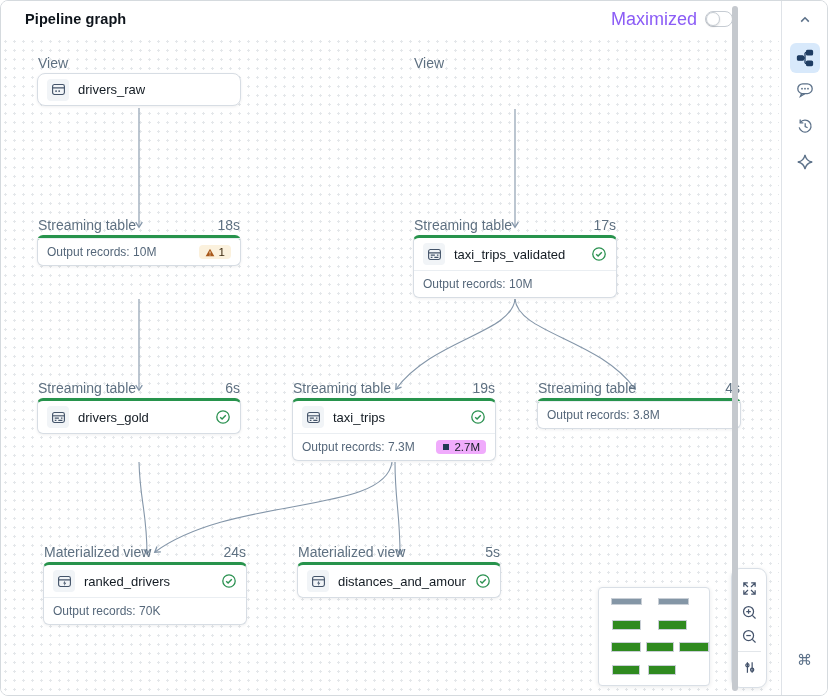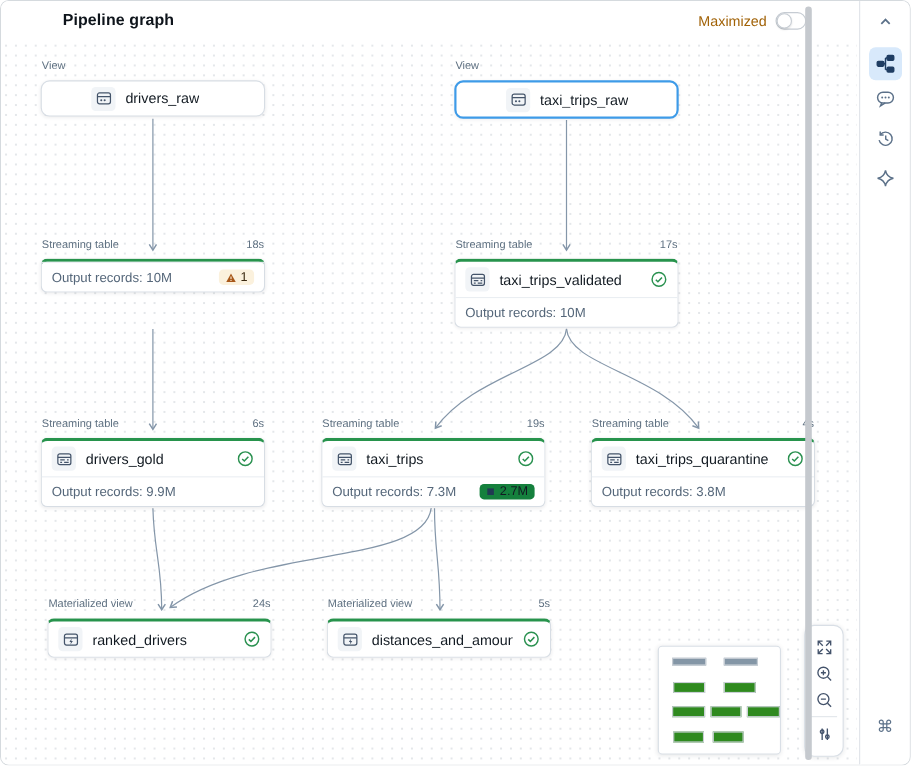--- a/index.html
+++ b/index.html
@@ -10,58 +10,58 @@
           border:1px solid #d5dade; border-radius:8px; overflow:hidden; }
 
   
   .canvas { position:absolute; top:0; left:0; width:782px; height:696px; background:#fff; }
   .dots   { position:absolute; top:36px; left:0; right:4px; bottom:0;
             background-image:radial-gradient(circle,#e4e7ea 1px,transparent 1.2px);
             background-size:9px 9px; }
 
   .canvas-header { position:absolute; top:0; left:0; right:0; height:36px;
                    display:flex; align-items:center; justify-content:space-between;
-                   padding:0 16px 0 24px; z-index:5;margin-left:32px; }
+                   padding:0 16px 0 24px; z-index:5; }
   .page-title { font-size:14.5px; font-weight:700; color:#0e141b; letter-spacing:.1px; }
   .max-wrap { display:flex; align-items:center; gap:8px; margin-right:34px; }
-  .max-label { font-size:13px; color:#a16207; }
+  .max-label { font-size:18px; color:#8b5cf6; }
   .toggle { position:relative; width:28px; height:16px; border-radius:9px;
             background:#fff; border:1px solid #c6ccd3; cursor:pointer; }
   .toggle .knob { position:absolute; left:0px; top:0px; width:14px; height:14px;
             border-radius:50%; background:#fff; border:1px solid #c6ccd3;
             box-shadow:0 1px 2px rgba(0,0,0,.12); }
 
   .scroll-thumb { position:absolute; right:45px; top:5px; width:6px; height:685px;
                   background:#c5c9ce; border-radius:3px; z-index:6; }
 
   
   svg.edges { position:absolute; top:0; left:0; pointer-events:none; z-index:1; }
 
   
   .node-group { position:absolute; width:204px; z-index:2; }
   .meta-row { display:flex; justify-content:space-between; align-items:baseline;
-              font-size:10px; color:#5e7081; margin-bottom:4px; padding:0 1px; height:14px; }
+              font-size:14px; color:#5e7081; margin-bottom:4px; padding:0 1px; height:14px; }
   .node { background:#fff; border:1px solid #d7dde4; border-radius:6px;
           box-shadow:0 1px 3px rgba(25,35,45,.07); cursor:pointer; }
   .node.success { border-top:3px solid #27934c; }
-  .node.view { border-radius:8px;padding-left:36px; }
+  .node.view { border-radius:8px; }
   .node.selected { border:2px solid #3e9be8; }
   .nhead { display:flex; align-items:center; gap:9px; padding:5px 9px; height:32px; }
   .node.view .nhead { height:31px; }
   .nicon { width:22px; height:22px; border-radius:4px; background:#f1f4f7;
            display:flex; align-items:center; justify-content:center; flex:0 0 auto; }
   .nname { font-size:13px; color:#121a22; white-space:nowrap; overflow:hidden; }
   .ncheck { margin-left:auto; display:flex; flex:0 0 auto; }
   .nfoot { border-top:1px solid #eaeef2; padding:4px 9px; height:27px;
            display:flex; align-items:center; justify-content:space-between;
            font-size:12px; color:#55677a; }
   .badge { display:flex; align-items:center; gap:4px; border-radius:4px;
            padding:1px 6px; font-size:11.5px; cursor:pointer; }
   .badge.warn { background:#fbf1dd; color:#3a280f; }
-  .badge.metric { background:#15803d; color:#121a22; }
+  .badge.metric { background:#f0abfc; color:#121a22; }
 
   
   .minimap { position:absolute; left:597px; top:586px; width:112px; height:99px;
              background:#fff; border:1px solid #d9dfe6; border-radius:4px;
              box-shadow:0 1px 4px rgba(25,35,45,.10); z-index:4; }
   .mmbar { position:absolute; border:1px solid #c9cfd6; }
   .mmbar.gray  { background:#8496a6; }
   .mmbar.green { background:#2f8a1f; }
 
   
@@ -135,35 +135,20 @@
           </span>
           <span class="nname">drivers_raw</span>
         </div>
       </div>
     </div>
 
     <div class="node-group" style="left:412px; top:54px;">
       <div class="meta-row">
         <span>View</span>
       </div>
-      <div class="node view selected">
-        <div class="nhead">
-          <span class="nicon">
-            <svg width="15" height="15" viewBox="0 0 16 16">
-                <g fill="none" stroke="#44546a" stroke-width="1.2">
-                  <rect x="1.7" y="2.7" width="12.6" height="10.6" rx="2"></rect>
-                  <path d="M1.7,6.2 H14.3"></path>
-                </g>
-                <circle cx="5.4" cy="9.7" r="1" fill="#44546a"></circle>
-                <circle cx="8.7" cy="9.7" r="1" fill="#44546a"></circle>
-              </svg>
-          </span>
-          <span class="nname">taxi_trips_raw</span>
-        </div>
-      </div>
     </div>
 
     <div class="node-group" style="left:36px; top:216px;">
       <div class="meta-row">
         <span>Streaming table</span>
         <span>18s</span>
       </div>
       <div class="node success">
         <div class="nfoot">
           <span>Output records: 10M</span>
@@ -228,23 +213,20 @@
               </svg>
           </span>
           <span class="nname">drivers_gold</span>
           <span class="ncheck">
             <svg width="16" height="16" viewBox="0 0 16 16">
                 <circle cx="8" cy="8" r="6.2" fill="none" stroke="#2a9150" stroke-width="1.3"></circle>
                 <polyline points="5.2,8.3 7.1,10.1 10.8,6.2" fill="none" stroke="#2a9150" stroke-width="1.4"></polyline>
               </svg>
           </span>
         </div>
-        <div class="nfoot">
-          <span>Output records: 9.9M</span>
-        </div>
       </div>
     </div>
 
     <div class="node-group" style="left:291px; top:379px;">
       <div class="meta-row">
         <span>Streaming table</span>
         <span>19s</span>
       </div>
       <div class="node success">
         <div class="nhead">
@@ -277,39 +259,20 @@
         </div>
       </div>
     </div>
 
     <div class="node-group" style="left:536px; top:379px;">
       <div class="meta-row">
         <span>Streaming table</span>
         <span>4s</span>
       </div>
       <div class="node success">
-        <div class="nhead">
-          <span class="nicon">
-            <svg width="15" height="15" viewBox="0 0 16 16">
-                <g fill="none" stroke="#44546a" stroke-width="1.2">
-                  <rect x="1.7" y="2.7" width="12.6" height="10.6" rx="2"></rect>
-                  <path d="M1.7,6.2 H14.3"></path>
-                  <path d="M4,8.7 H8.4 M10.6,8.7 H12.2"></path>
-                  <path d="M4,11 H5.8 M7.8,11 H12.2"></path>
-                </g>
-              </svg>
-          </span>
-          <span class="nname">taxi_trips_quarantine</span>
-          <span class="ncheck">
-            <svg width="16" height="16" viewBox="0 0 16 16">
-                <circle cx="8" cy="8" r="6.2" fill="none" stroke="#2a9150" stroke-width="1.3"></circle>
-                <polyline points="5.2,8.3 7.1,10.1 10.8,6.2" fill="none" stroke="#2a9150" stroke-width="1.4"></polyline>
-              </svg>
-          </span>
-        </div>
         <div class="nfoot">
           <span>Output records: 3.8M</span>
         </div>
       </div>
     </div>
 
     <div class="node-group" style="left:42px; top:543px;">
       <div class="meta-row">
         <span>Materialized view</span>
         <span>24s</span>
@@ -325,20 +288,23 @@
                 <path d="M8.7,6.8 L6.5,10.2 H8 L7.5,12.8 L9.9,9.3 H8.3 Z" fill="#44546a"></path>
               </svg>
           </span>
           <span class="nname">ranked_drivers</span>
           <span class="ncheck">
             <svg width="16" height="16" viewBox="0 0 16 16">
                 <circle cx="8" cy="8" r="6.2" fill="none" stroke="#2a9150" stroke-width="1.3"></circle>
                 <polyline points="5.2,8.3 7.1,10.1 10.8,6.2" fill="none" stroke="#2a9150" stroke-width="1.4"></polyline>
               </svg>
           </span>
+        </div>
+        <div class="nfoot">
+          <span>Output records: 70K</span>
         </div>
       </div>
     </div>
 
     <div class="node-group" style="left:296px; top:543px;">
       <div class="meta-row">
         <span>Materialized view</span>
         <span>5s</span>
       </div>
       <div class="node success">

